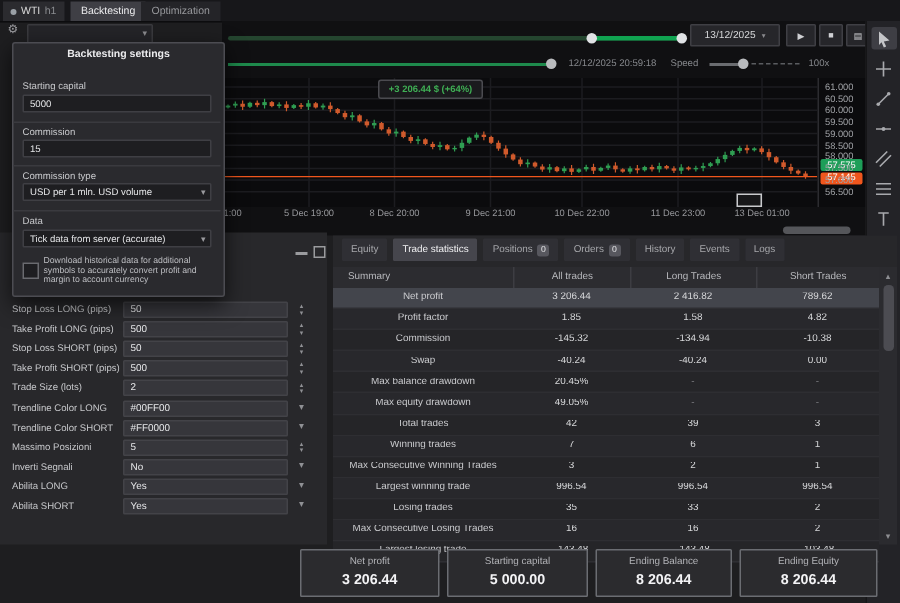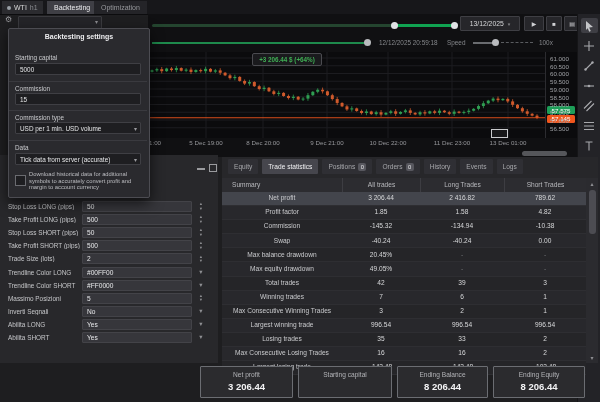--- a/index.html
+++ b/index.html
@@ -649,20 +649,21 @@
     </div>
   </div>
 
   <div id="summary-bar">
       <div class="sum-box" style="left: 200px; width: 93px;">
         <div class="sum-label">Net profit</div>
         <div class="sum-value">3 206.44</div>
       </div>
       <div class="sum-box" style="left: 298px; width: 94px;">
         <div class="sum-label">Starting capital</div>
+        <div class="sum-value">5 000.00</div>
       </div>
       <div class="sum-box" style="left: 397px; width: 91px;">
         <div class="sum-label">Ending Balance</div>
         <div class="sum-value">8 206.44</div>
       </div>
       <div class="sum-box" style="left: 493px; width: 92px;">
         <div class="sum-label">Ending Equity</div>
         <div class="sum-value">8 206.44</div>
       </div>
     </div>

